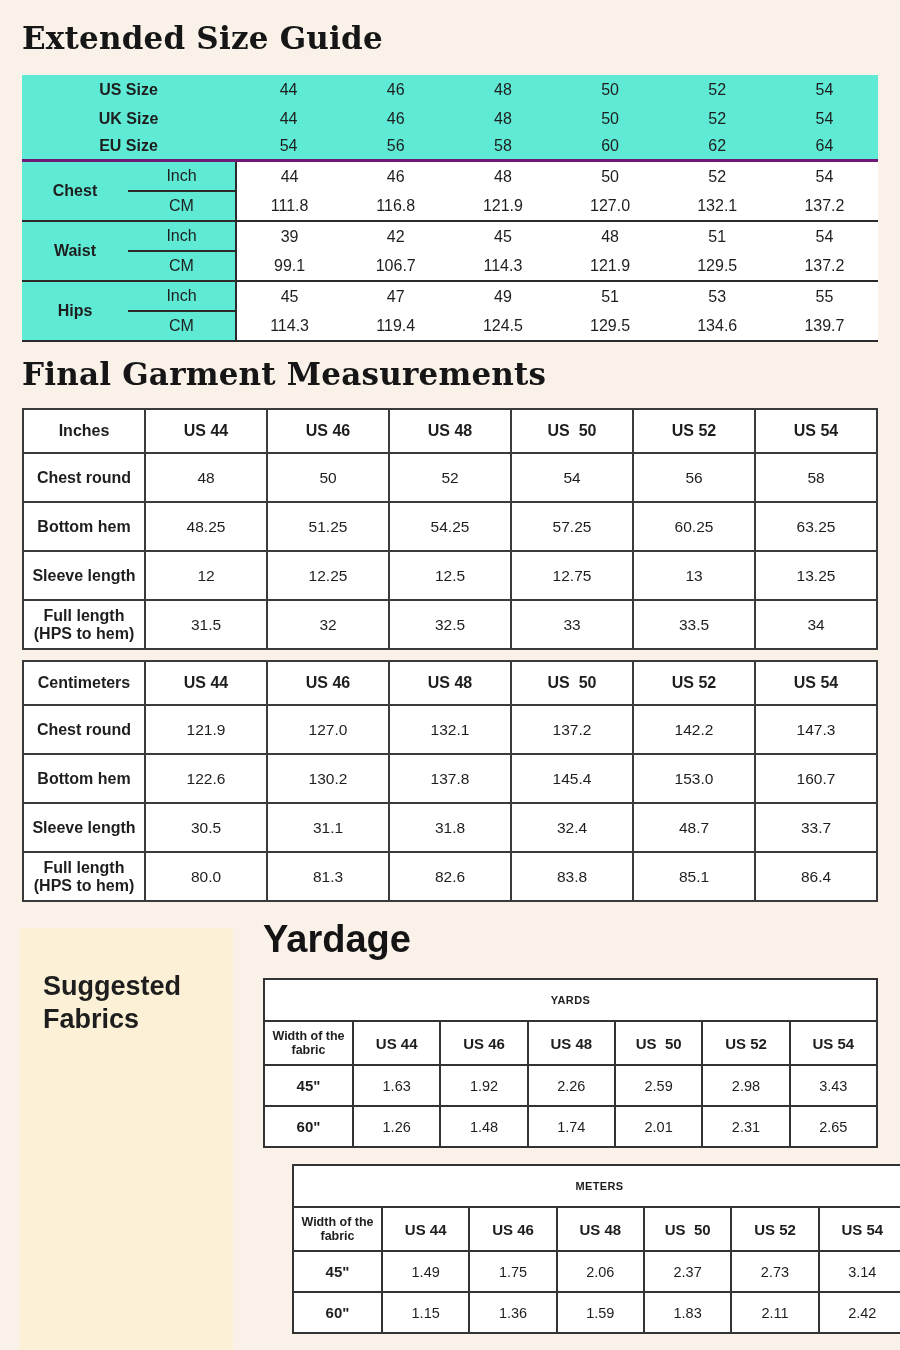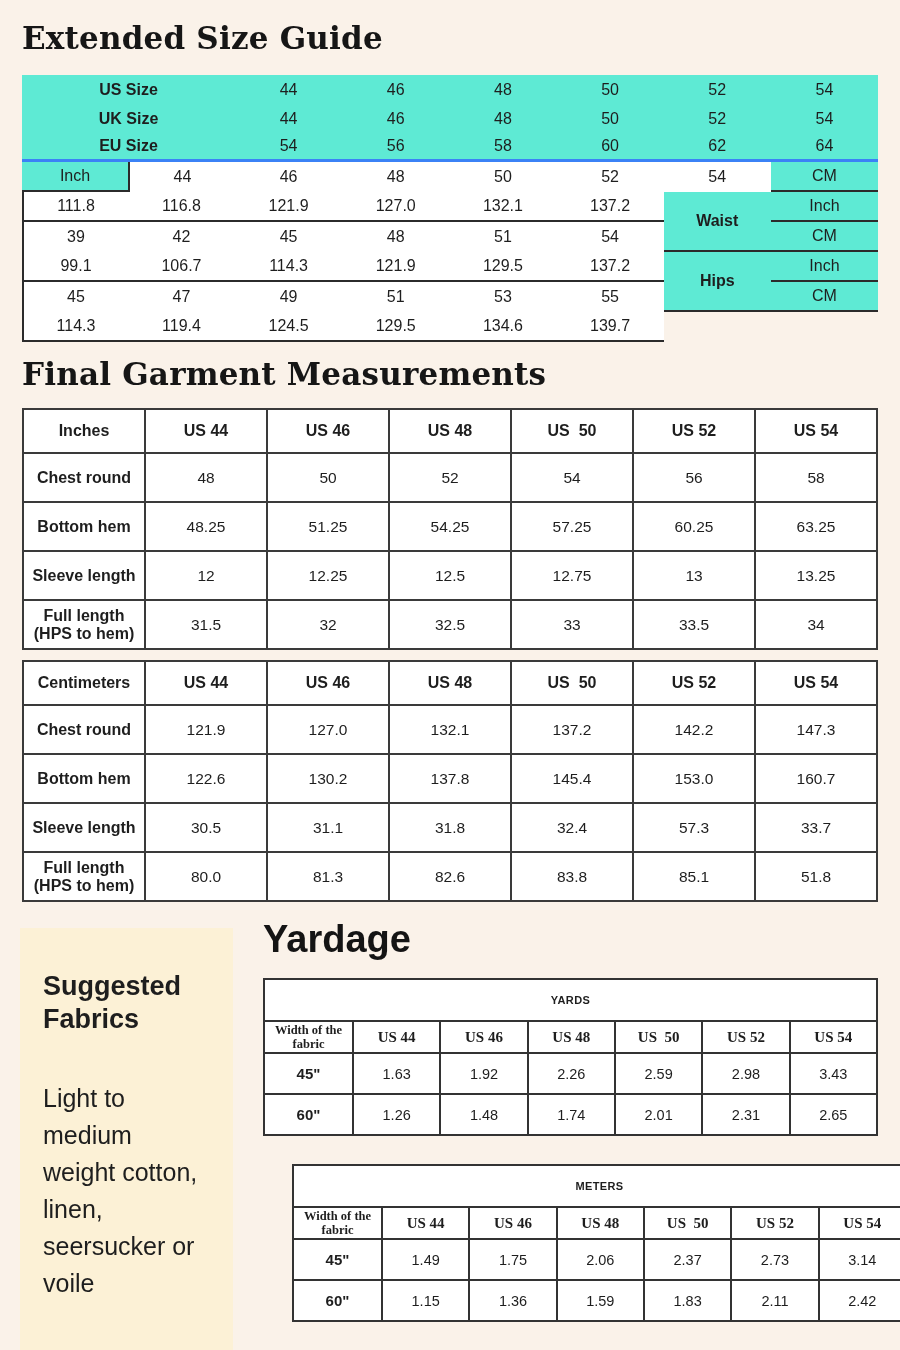--- a/index.html
+++ b/index.html
@@ -15,21 +15,21 @@
   .t1 { position:absolute; left:22px; top:75px; width:856px;
         display:grid; grid-template-columns:106px 107px repeat(6,1fr);
         grid-template-rows:29px 29px 29px repeat(6,30px); }
   .t1 .c { display:flex; align-items:center; justify-content:center; font-size:16px; }
   .tan { background:#5eead4; }
   .w   { background:#ffffff; }
   .b   { font-weight:700; }
   .lbl2   { grid-column:1 / span 2; }
   .glabel { grid-row:span 2; font-size:17px; }
   .unit   { font-size:15px; }
-  .bb3 { border-bottom:3px solid #3b82f6; }
+  .bb3 { border-bottom:3px solid #701a75; }
   .bb2 { border-bottom:2px solid #2b2b2b; }
   .ub  { border-bottom:2px solid #2b2b2b; }
   .dl  { border-left:2px solid #2b2b2b; }
 
   
   .gt { position:absolute; border-collapse:collapse; table-layout:fixed;
         width:856px; background:#ffffff; }
   .gt th, .gt td { border:2px solid #3a3a3a; text-align:center; vertical-align:middle;
                    padding:0 4px; white-space:pre-wrap; }
   .gt th { font-size:16px; font-weight:700; }
@@ -39,21 +39,21 @@
   .gt col.cfirst { width:122px; }
   #gt-in { left:22px; top:408px; }
   #gt-cm { left:22px; top:660px; }
 
   
   .yt { position:absolute; border-collapse:collapse; table-layout:fixed;
         width:615px; background:#ffffff; }
   .yt th, .yt td { border:2px solid #333333; text-align:center; vertical-align:middle;
                    padding:0 3px; white-space:pre-wrap; }
   .yt .ytitle { font-size:11px; font-weight:700; letter-spacing:0.4px; height:40px; }
-  .yt tr.hdr { height:32px;font-family:Liberation Serif, serif; }
+  .yt tr.hdr { height:44px; }
   .yt tr.dr  { height:41px; }
   .yt th.corner { font-size:12.5px; font-weight:700; line-height:1.15; }
   .yt th.colh   { font-size:15px; font-weight:700; }
   .yt th.rowh   { font-size:15px; font-weight:700; }
   .yt td { font-size:14.5px; font-weight:400; }
   .yt col.cfirst { width:89px; }
   #yt-yards  { left:263px; top:978px; }
   #yt-meters { left:263px; top:1164px;margin-left:29px; }
 
   #yardage-title { position:absolute; left:263px; top:918px; margin:0;
@@ -92,20 +92,21 @@
     <div class="c tan">54</div>
 
     <div class="c tan b lbl2 bb3">EU Size</div>
     <div class="c tan bb3">54</div>
     <div class="c tan bb3">56</div>
     <div class="c tan bb3">58</div>
     <div class="c tan bb3">60</div>
     <div class="c tan bb3">62</div>
     <div class="c tan bb3">64</div>
 
+    <div class="c tan b glabel bb2">Chest</div>
     <div class="c tan unit ub">Inch</div>
     <div class="c w dl">44</div>
     <div class="c w">46</div>
     <div class="c w">48</div>
     <div class="c w">50</div>
     <div class="c w">52</div>
     <div class="c w">54</div>
     <div class="c tan unit bb2">CM</div>
     <div class="c w dl bb2">111.8</div>
     <div class="c w bb2">116.8</div>
@@ -235,44 +236,38 @@
         <td>145.4</td>
         <td>153.0</td>
         <td>160.7</td>
       </tr>
       <tr>
         <th>Sleeve length</th>
         <td>30.5</td>
         <td>31.1</td>
         <td>31.8</td>
         <td>32.4</td>
-        <td>57.3</td>
+        <td>48.7</td>
         <td>33.7</td>
       </tr>
       <tr>
         <th>Full length (HPS to hem)</th>
         <td>80.0</td>
         <td>81.3</td>
         <td>82.6</td>
         <td>83.8</td>
         <td>85.1</td>
-        <td>51.8</td>
+        <td>86.4</td>
       </tr>
     </tbody>
   </table>
 
   <div class="fab">
     <h3>Suggested
 Fabrics</h3>
-    <p>Light to
-medium
-weight cotton,
-linen,
-seersucker or
-voile</p>
   </div>
 
   <h2 id="yardage-title">Yardage</h2>
 
   <table class="yt" id="yt-yards">
     <colgroup>
         <col class="cfirst">
         <col span="6">
       </colgroup>
     <tbody>

